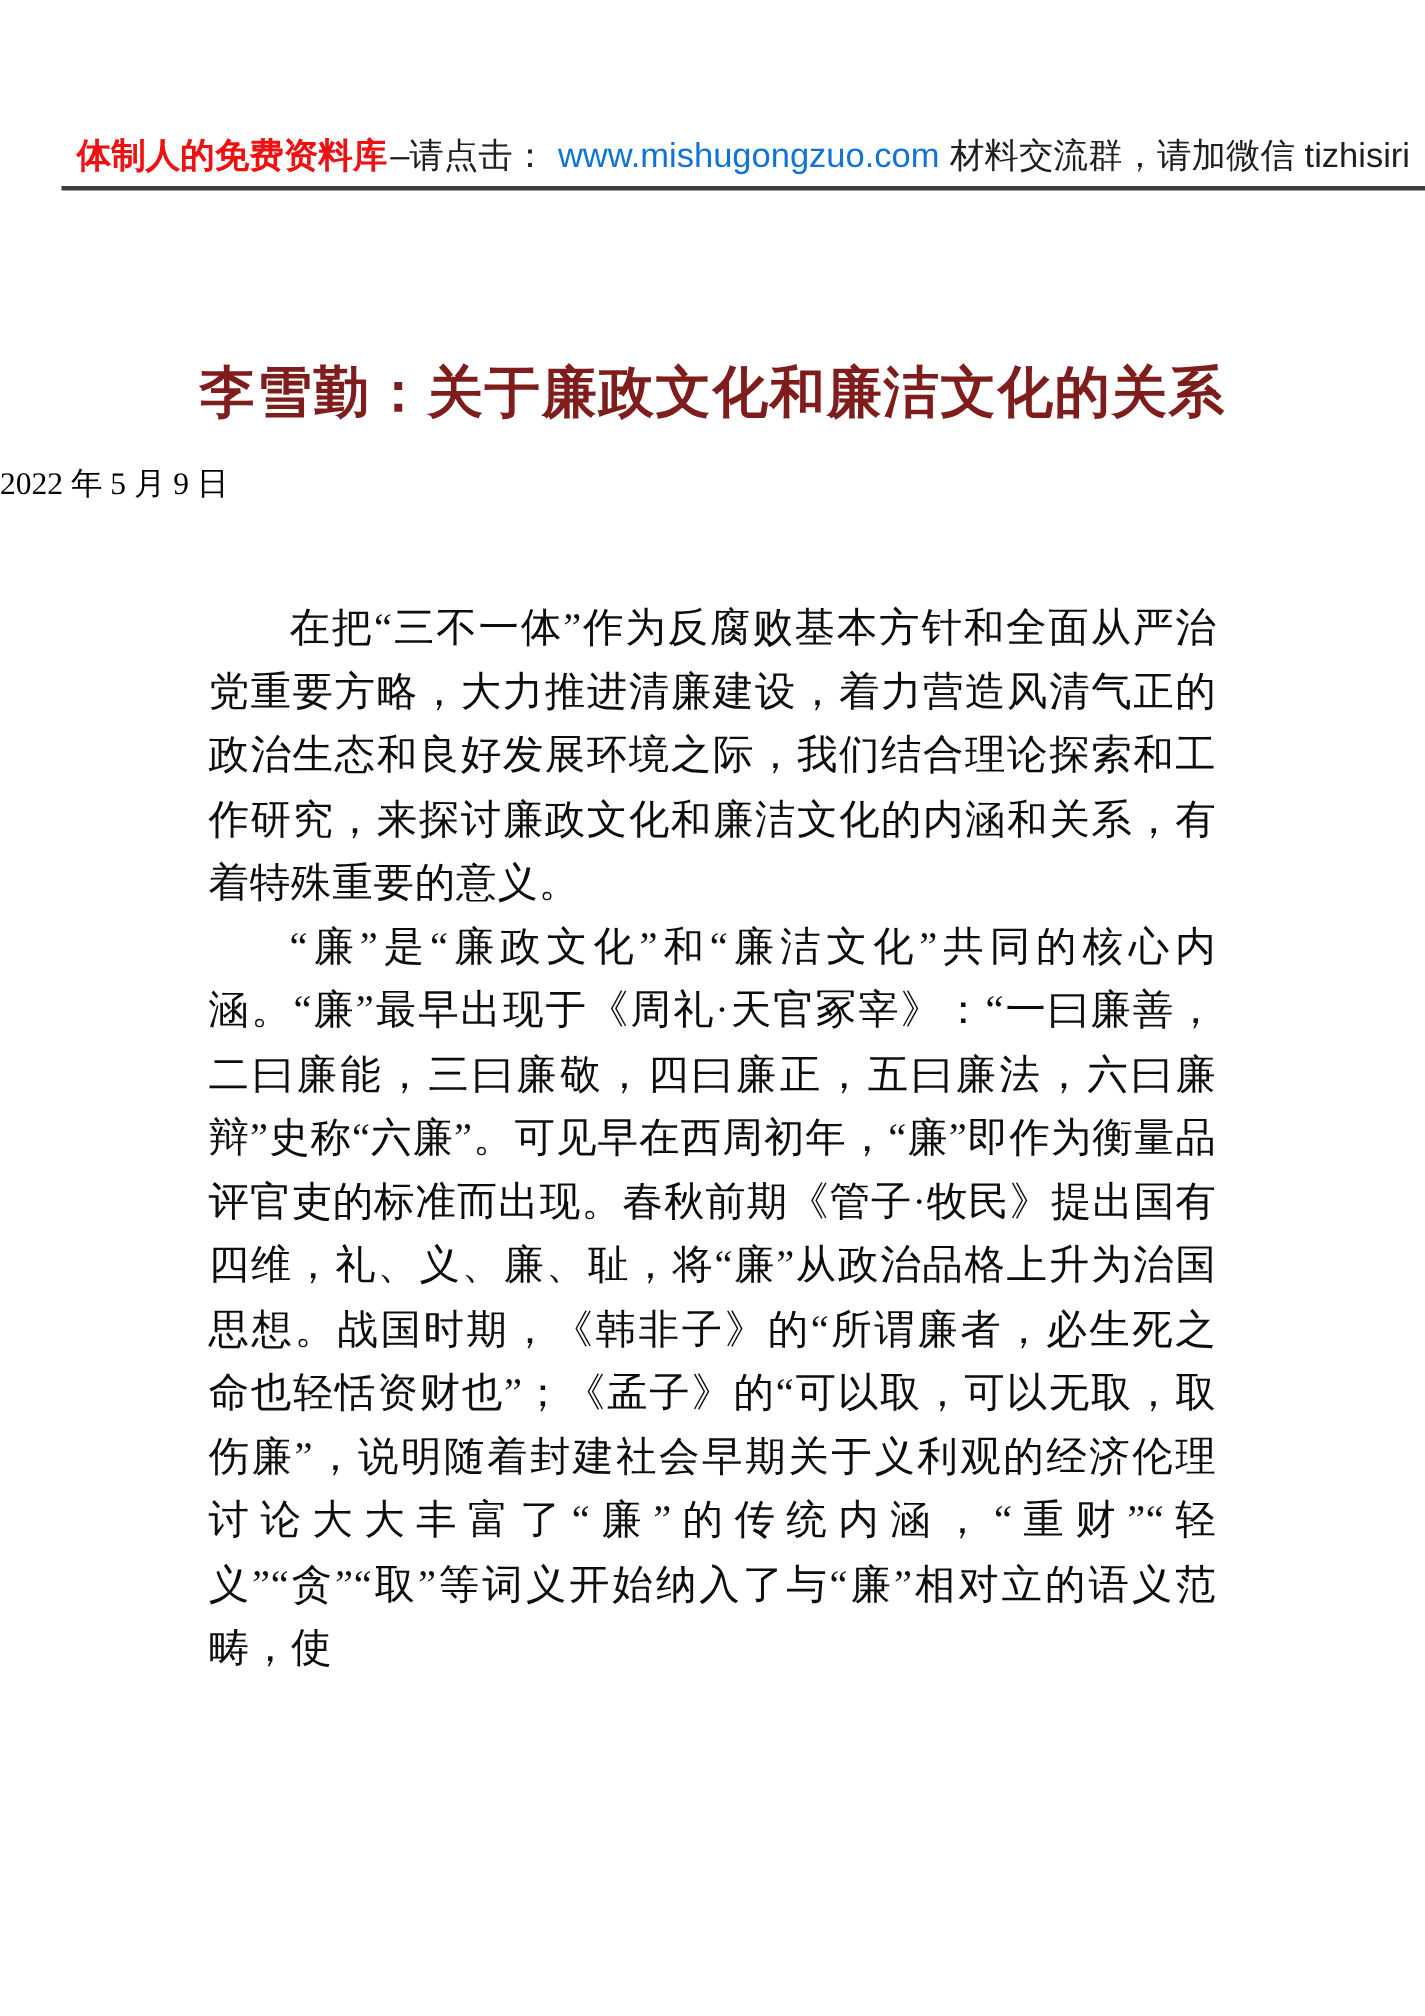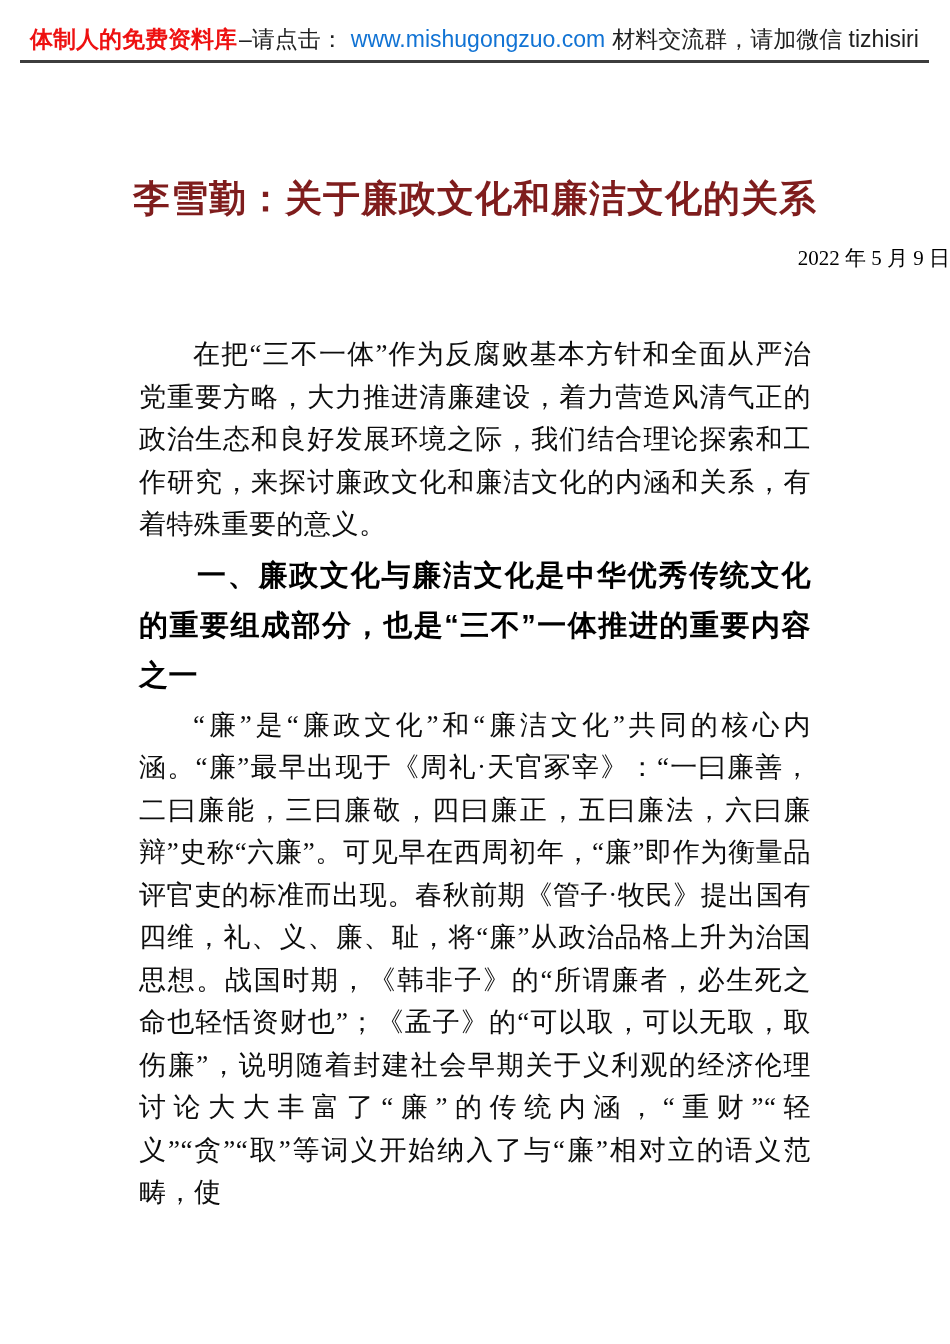--- a/index.html
+++ b/index.html
@@ -12,22 +12,22 @@
     width: 950px;
     height: 1344px;
     margin: 0 auto;
     background: #ffffff;
     overflow: hidden;
     font-family: "Liberation Serif", "DejaVu Serif", serif;
     color: #000000;
   }
   
   .header-wrap {
-    padding-top: 24px;
-    text-align: left;
+    padding-top: 88px;
+    text-align: right;
     margin-left: 20px;
   }
   .promo-header {
     display: inline-block;
     padding: 0 10px 6px 10px;
     border-bottom: 3px solid #3d3d3d;
     font-family: "Liberation Sans", "DejaVu Sans", sans-serif;
     font-size: 23px;
     line-height: 30px;
     color: #1f1f1f;
@@ -55,21 +55,21 @@
     margin: 112px 0 0 0;
     text-align: center;
     font-size: 37px;
     line-height: 48px;
     font-weight: bold;
     letter-spacing: 1px;
     color: #7f1d1d;
   }
   .doc-date {
     margin-top: 22px;
-    text-align: right;
+    text-align: left;
     font-size: 21px;
     line-height: 26px;
     color: #000000;
   }
   
   .doc-body {
     width: 672px;
     margin: 62px auto 0 auto;
     font-size: 27px;
     line-height: 42.5px;
@@ -104,17 +104,16 @@
       <span class="brand">体制人的免费资料库</span><span class="prompt">–请点击：</span><a class="link">www.mishugongzuo.com</a><span class="suffix">材料交流群，请加微信 tizhisiri</span>
     </div>
   </div>
 
   <h1 class="doc-title">李雪勤：关于廉政文化和廉洁文化的关系</h1>
 
   <div class="doc-date">2022 年 5 月 9 日</div>
 
   <div class="doc-body">
     <p>在把“三不一体”作为反腐败基本方针和全面从严治党重要方略，大力推进清廉建设，着力营造风清气正的政治生态和良好发展环境之际，我们结合理论探索和工作研究，来探讨廉政文化和廉洁文化的内涵和关系，有着特殊重要的意义。</p>
-    <h2>一、廉政文化与廉洁文化是中华优秀传统文化的重要组成部分，也是“三不”一体推进的重要内容之一</h2>
     <p>“廉”是“廉政文化”和“廉洁文化”共同的核心内涵。“廉”最早出现于《周礼·天官冢宰》：“一曰廉善，二曰廉能，三曰廉敬，四曰廉正，五曰廉法，六曰廉辩”史称“六廉”。可见早在西周初年，“廉”即作为衡量品评官吏的标准而出现。春秋前期《管子·牧民》提出国有四维，礼、义、廉、耻，将“廉”从政治品格上升为治国思想。战国时期，《韩非子》的“所谓廉者，必生死之命也轻恬资财也”；《孟子》的“可以取，可以无取，取伤廉”，说明随着封建社会早期关于义利观的经济伦理讨论大大丰富了“廉”的传统内涵，“重财”“轻义”“贪”“取”等词义开始纳入了与“廉”相对立的语义范畴，使</p>
   </div>
 
 </div>
 
 </body></html>

